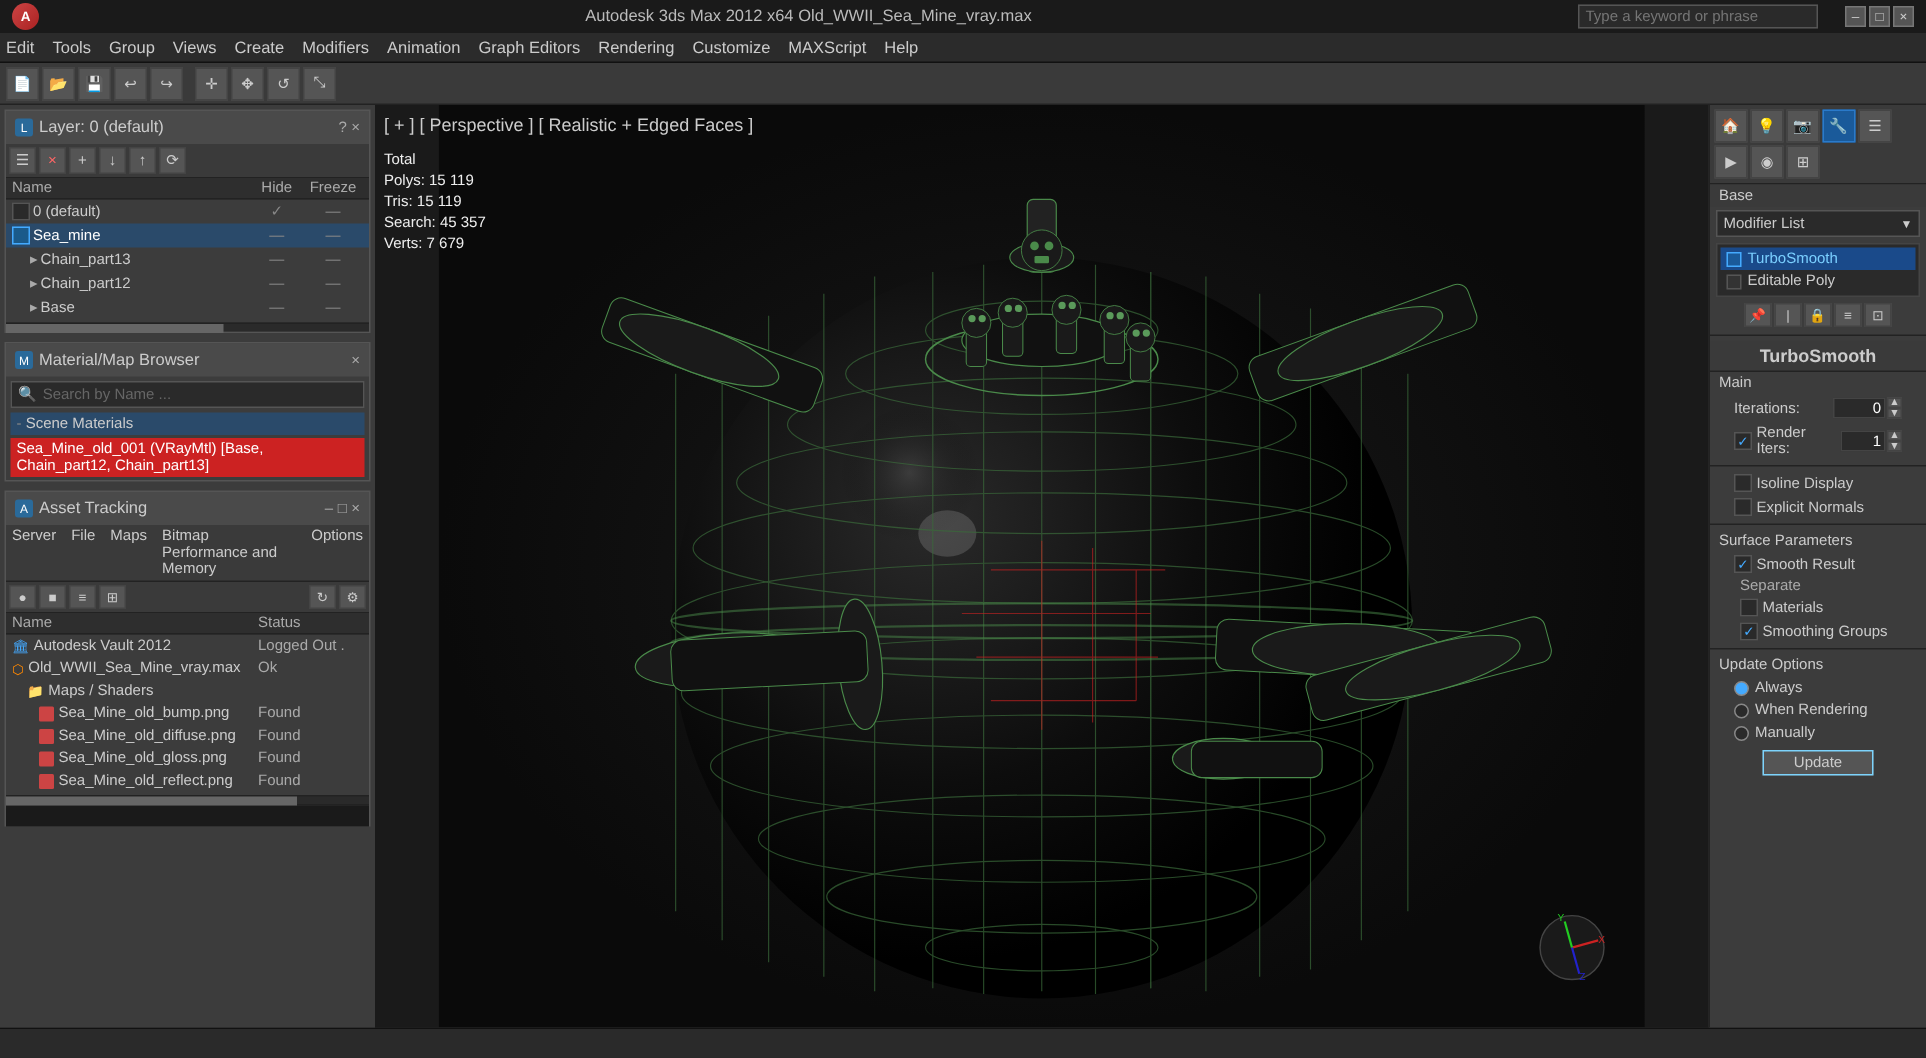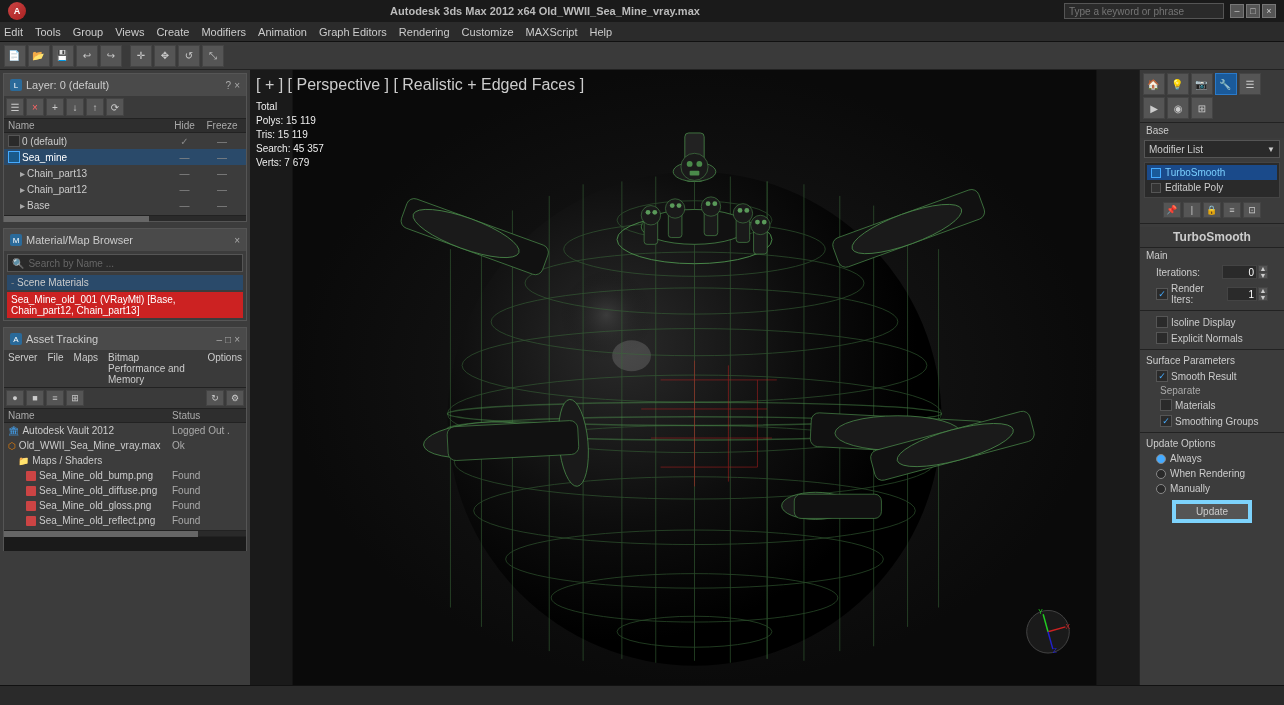--- a/index.html
+++ b/index.html
@@ -3,21 +3,21 @@
   <meta charset="utf-8">
   <style>
     * { margin: 0; padding: 0; box-sizing: border-box; }
     body { width: 1284px; height: 705px; background: #3a3a3a; font-family: Arial, sans-serif; font-size: 11px; color: #ccc; overflow: hidden; }
 
     
     #title-bar {
       height: 22px; background: #1a1a1a; display: flex; align-items: center; justify-content: space-between;
       padding: 0 8px; color: #bbb; font-size: 11px;
     }
-    #title-bar .title { flex: 1; text-align: center; font-weight: bold; }
+    #title-bar .title { flex: 1; text-align: center; }
     #title-bar .win-btn { width: 14px; height: 14px; background: #555; border: 1px solid #777; cursor: pointer; display: flex; align-items: center; justify-content: center; font-size: 9px; color: #ccc; }
 
     
     #menu-bar {
       height: 20px; background: #2b2b2b; display: flex; align-items: center; padding: 0 4px; gap: 12px; border-bottom: 1px solid #111;
     }
     #menu-bar span { cursor: pointer; color: #ccc; font-size: 11px; }
 
     
     #toolbar-row {
@@ -96,31 +96,31 @@
 
     
     .ts-header { background: #3a3a3a; display: flex; align-items: center; justify-content: center; padding: 3px; border-bottom: 1px solid #222; }
     .ts-title { font-size: 12px; color: #ccc; font-weight: bold; }
 
     .separator { height: 1px; background: #222; margin: 3px 0; }
 
     .rp-radio { width: 10px; height: 10px; border-radius: 50%; border: 1px solid #888; background: #2a2a2a; cursor: pointer; display: inline-block; margin-right: 4px; }
     .rp-radio.selected { background: #4af; }
 
-    .update-btn { background: #555; border: 4px solid #7dd3fc; padding: 2px 20px; font-size: 10px; color: #ccc; cursor: pointer; margin: 4px auto; display: block; }
+    .update-btn { background: #555; border: 1px solid #7dd3fc; padding: 2px 20px; font-size: 10px; color: #ccc; cursor: pointer; margin: 4px auto; display: block; }
   </style>
 </head>
 <body>
 
 <div id="title-bar">
   <div style="display:flex;align-items:center;gap:6px;">
     <div style="width:18px;height:18px;background:linear-gradient(135deg,#c44,#a22);border-radius:50%;display:flex;align-items:center;justify-content:center;font-size:9px;color:#fff;font-weight:bold;">A</div>
   </div>
   <div class="title">Autodesk 3ds Max 2012 x64    Old_WWII_Sea_Mine_vray.max</div>
-  <div style="display:flex;align-items:center;gap:6px;">
+  <div style="display:flex;align-items:center;gap:18px;">
     <input style="width: 160px; height: 16px; background: rgb(42, 42, 42); border: 1px solid rgb(85, 85, 85); color: rgb(204, 204, 204); font-size: 10px; padding: 0px 4px;" placeholder="Type a keyword or phrase">
     <div style="display:flex;gap:2px;">
       <div class="win-btn">–</div>
       <div class="win-btn">□</div>
       <div class="win-btn">×</div>
     </div>
   </div>
 </div>
 
 <div id="menu-bar">
@@ -347,21 +347,21 @@
       <div style="color:#eee;font-size:10px;">
         <span>Search:</span>
         <span>45 357</span>
       </div>
       <div style="color:#eee;font-size:10px;">
         <span>Verts:</span>
         <span>7 679</span>
       </div>
     </div>
 
-    <div style="position:absolute;top:6px;left:6px;color:#ccc;font-size:16px;z-index:3;">[ + ] [ Perspective ] [ Realistic + Edged Faces ]</div>
+    <div style="position:absolute;top:6px;left:6px;color:#ccc;font-size:12px;z-index:3;">[ + ] [ Perspective ] [ Realistic + Edged Faces ]</div>
 
     <svg id="vp-svg" viewBox="0 0 830 635" style="position:absolute;top:0;left:0;width:100%;height:100%;">
       <defs>
         <radialGradient id="bgGrad" cx="50%" cy="50%" r="50%">
           <stop offset="0%" stop-color="#1a1a1a"></stop>
           <stop offset="100%" stop-color="#0a0a0a"></stop>
         </radialGradient>
         <radialGradient id="mineGrad" cx="35%" cy="35%" r="60%">
           <stop offset="0%" stop-color="#2a2a2a"></stop>
           <stop offset="60%" stop-color="#0d0d0d"></stop>

